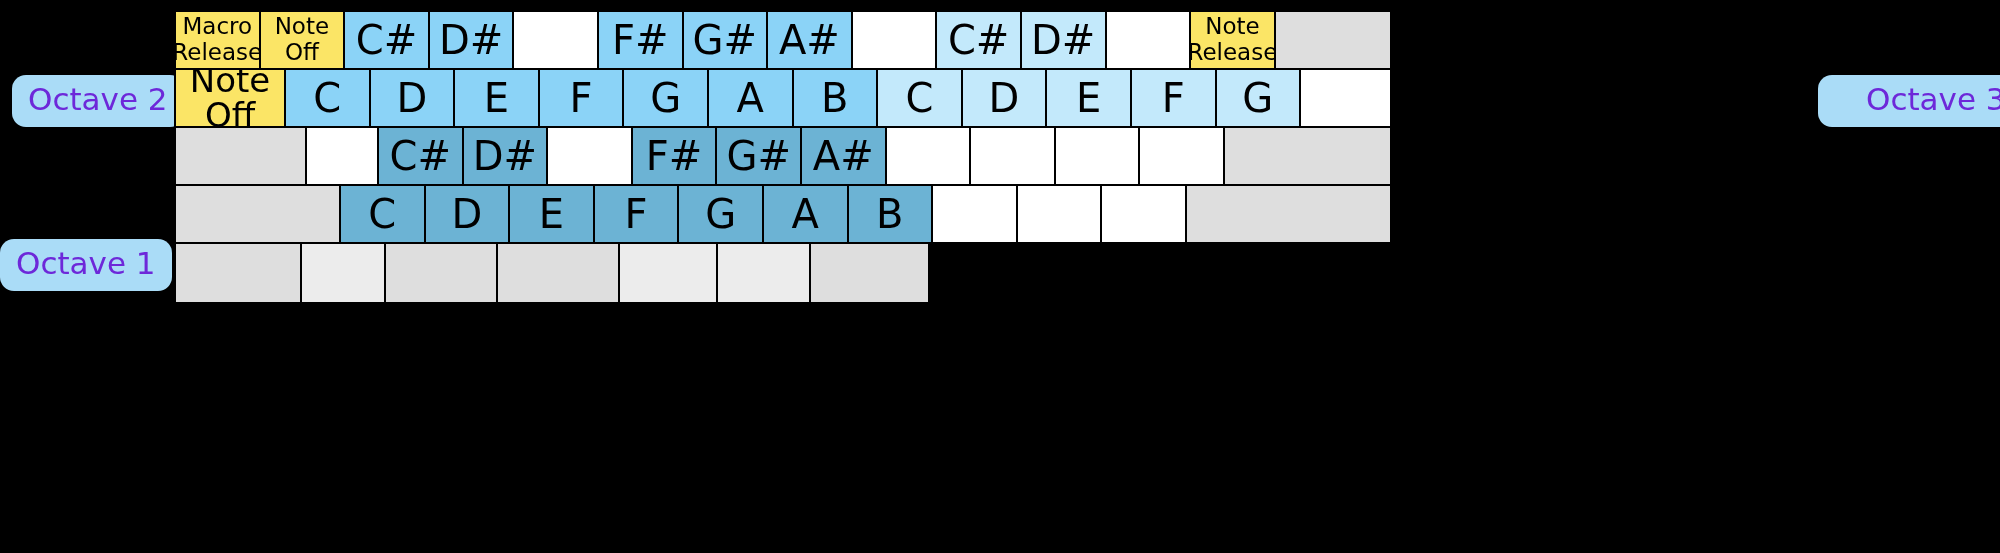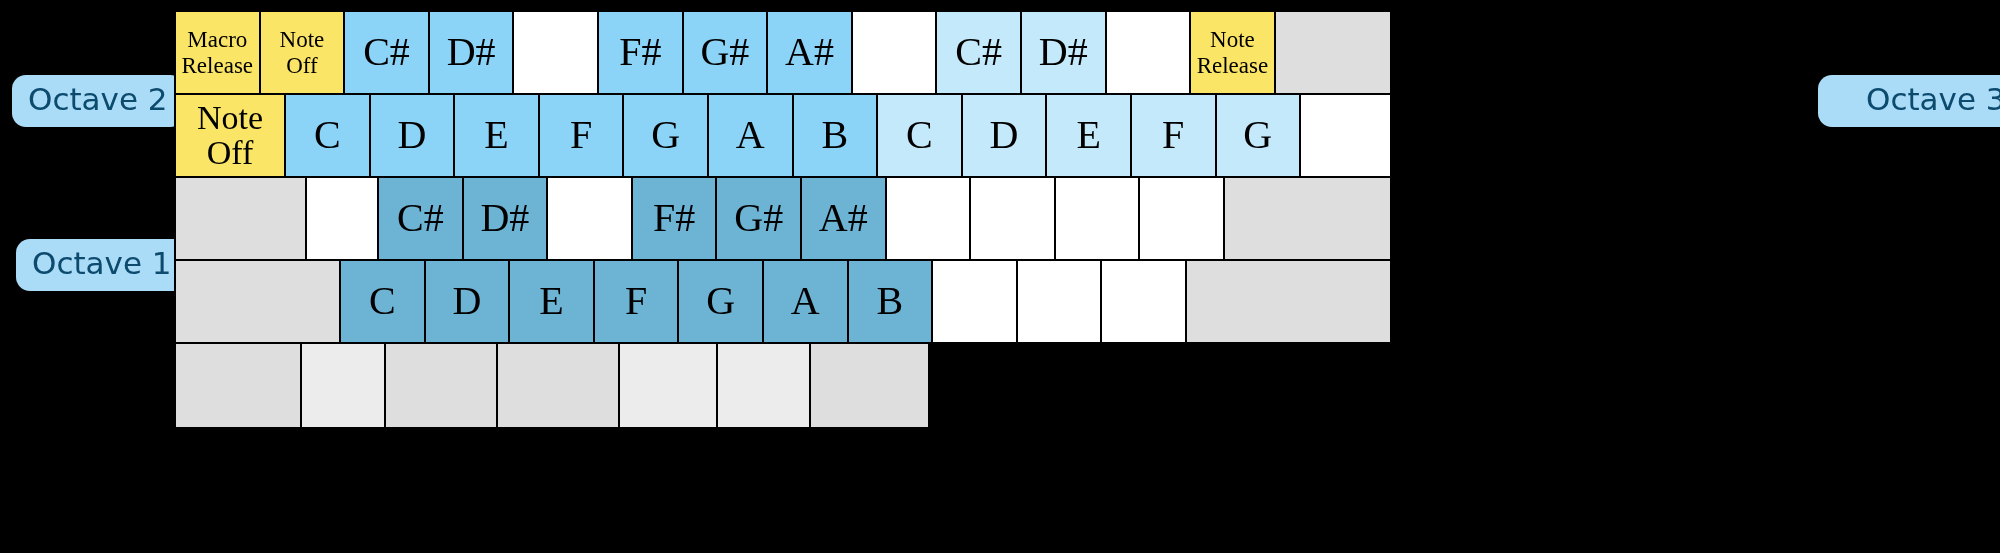--- a/index.html
+++ b/index.html
@@ -21,50 +21,49 @@
     top: 0;
     width: 2000px;
     height: 553px;
     background: #000000;
   }
 
   
   .octave-label {
     position: absolute;
     background: #aadcf7;
-    color: #0c4a6e;
+    color: #6d28d9;
     border-radius: 14px;
     font-size: 31px;
     line-height: 1;
     padding: 9px 16px 12px 16px;
     white-space: nowrap;
     box-sizing: border-box;
     text-align: center;
   }
   #octave-2-label { left: 12px;  top: 75px; }
-  #octave-1-label { left: 16px;  top: 239px; }
+  #octave-1-label { left: 0;  top: 239px; }
   #octave-3-label { left: 1818px; top: 75px; padding-left: 48px; }
 
   
   #keyboard {
     position: absolute;
     left: 174px;
     top: 10px;
     width: 1218px;
     height: 408px;
     border: 2px solid #000000;
     box-sizing: border-box;
   }
 
   .krow {
     display: flex;
     width: 100%;
-    height: 83px;
+    height: 58px;
     box-sizing: border-box;
-    font-family: Liberation Serif, serif;
   }
 
   .key {
     box-sizing: border-box;
     border-right: 2px solid #000000;
     border-bottom: 2px solid #000000;
     display: flex;
     align-items: center;
     justify-content: center;
     text-align: center;

